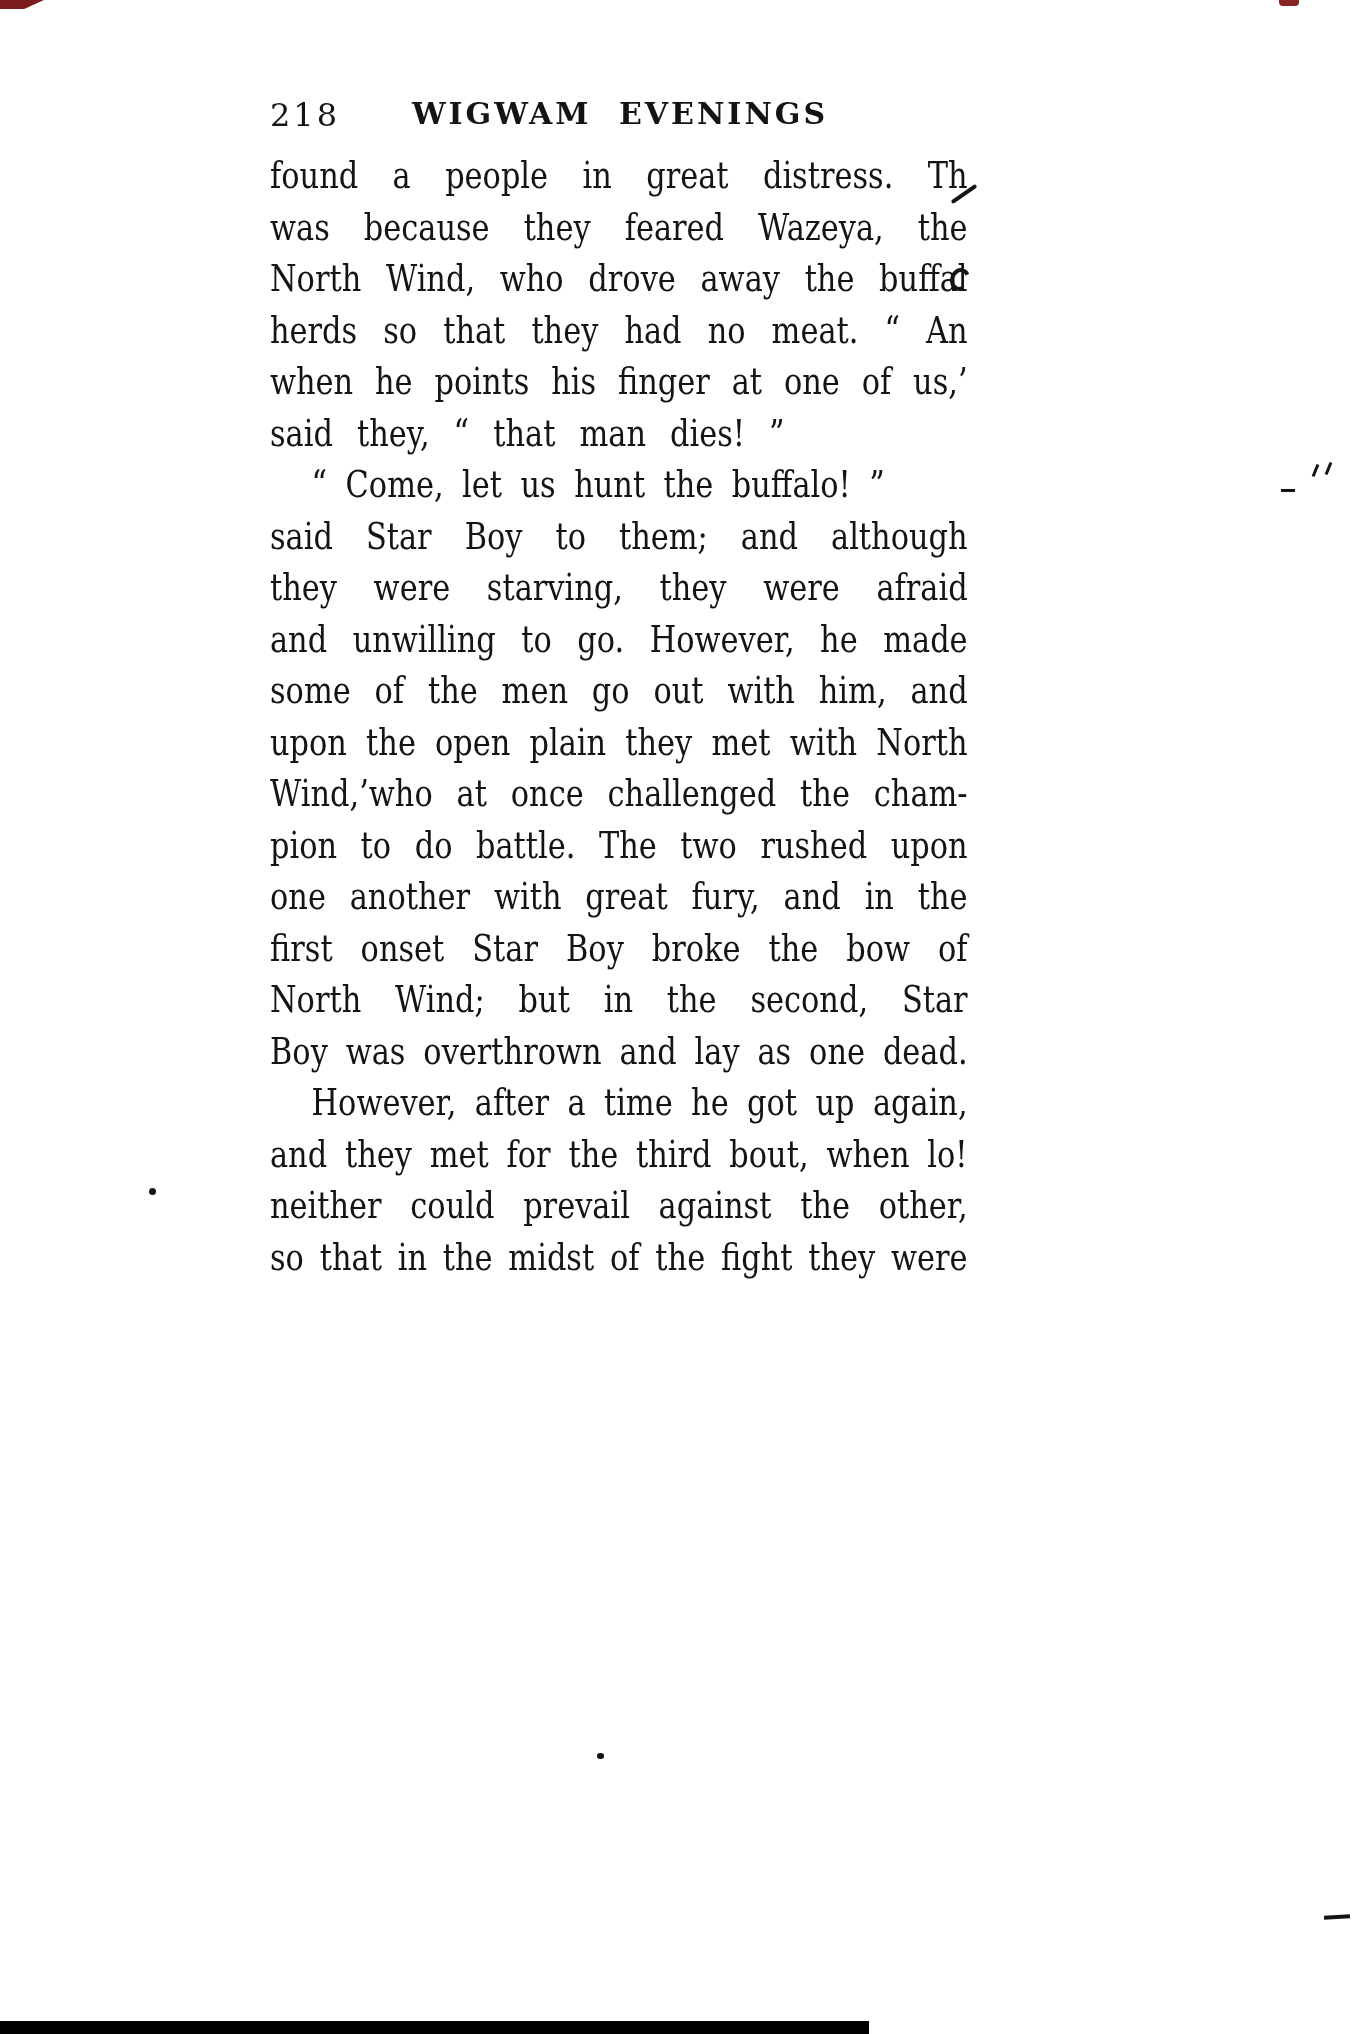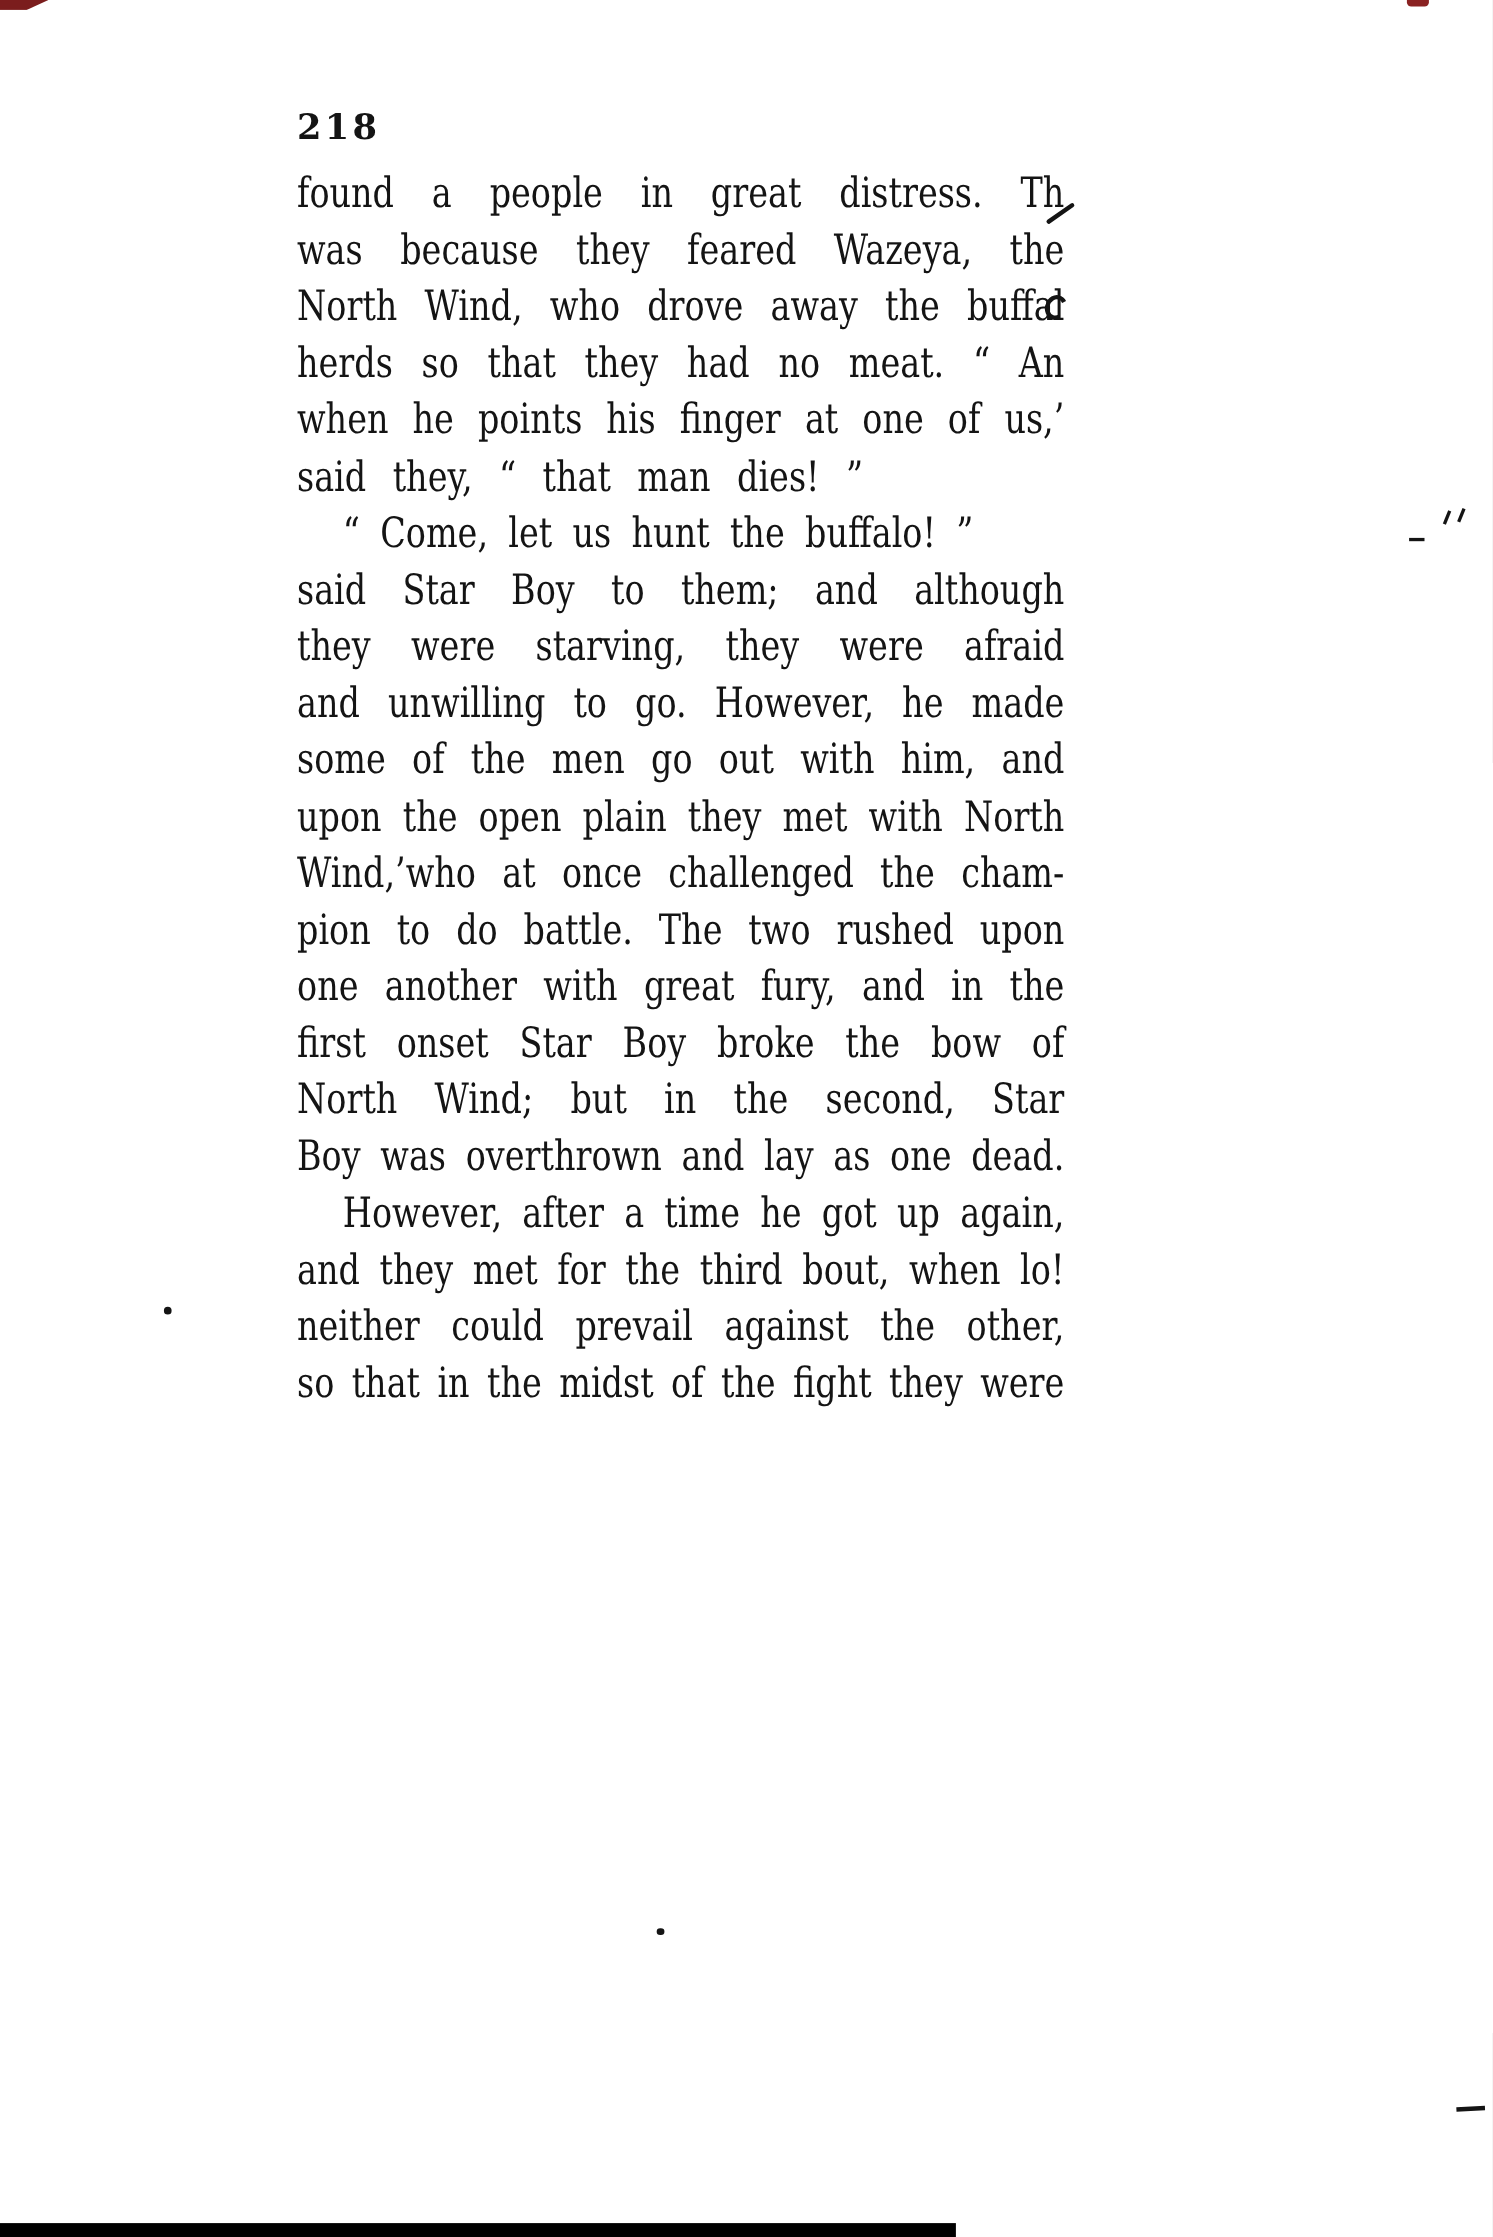--- a/index.html
+++ b/index.html
@@ -12,21 +12,21 @@
     font-family:"DejaVu Serif", serif;
     overflow:hidden;
   }
 
   
   .header {
     position:absolute; top:92px; left:270px; width:700px; height:44px;
   }
   .page-number {
     position:absolute; left:0; top:4px;
-    font-size:32px; letter-spacing:3px; font-weight:bold;
+    font-size:32px; letter-spacing:3px; font-weight:normal;
   }
   .running-title {
     text-align:center;
     font-size:30px; font-weight:bold;
     letter-spacing:3px; word-spacing:14px;
     padding-top:4px;
   }
 
   
   .body-col {
@@ -75,20 +75,21 @@
                     border-radius:0 0 4px 4px; }
   .bottom-bar     { left:0; top:2021px; width:869px; height:13px; background:#000; }
 </style>
 </head>
 <body>
 
 <div class="page">
 
   <div class="header">
     <div class="page-number">218</div>
+    <div class="running-title">WIGWAM EVENINGS</div>
   </div>
 
   <div class="body-col">
 
     <div>
       <div class="line">found a people in great distress.  Th</div>
       <div class="line">was because they feared Wazeya, the</div>
       <div class="line">North Wind, who drove away the buffal</div>
       <div class="line">herds so that they had no meat.  “ An</div>
       <div class="line">when he points his finger at one of us,’</div>

